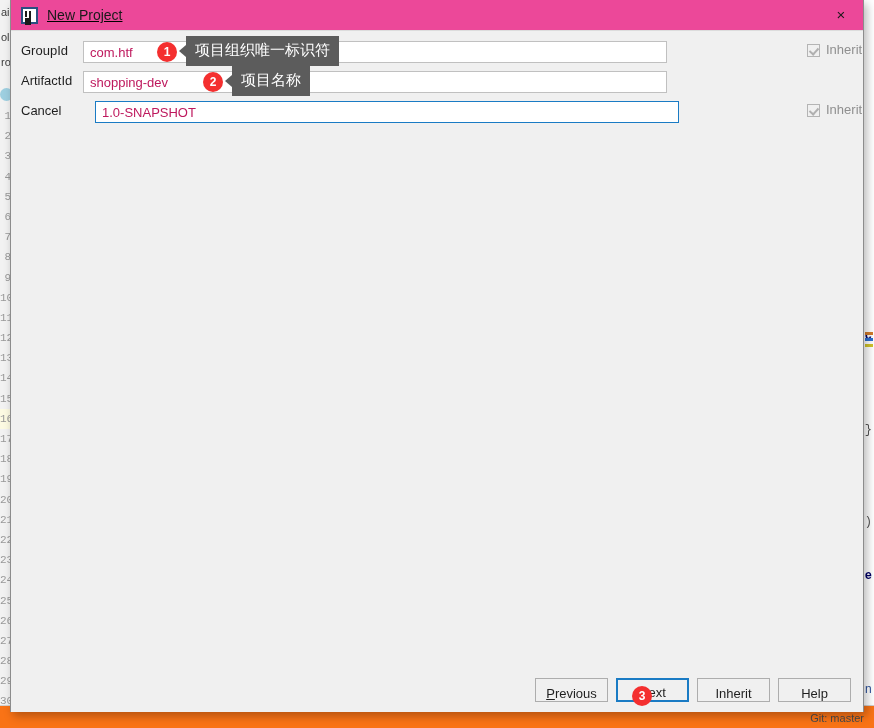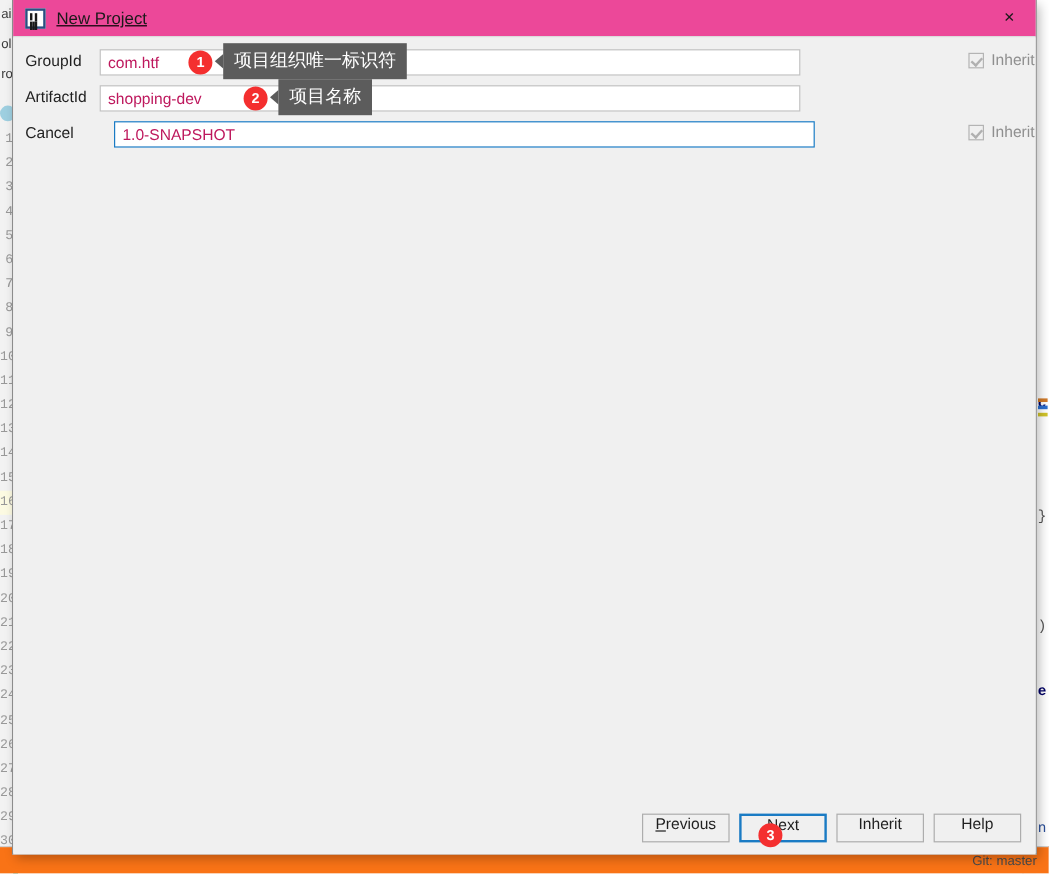--- a/index.html
+++ b/index.html
@@ -286,21 +286,21 @@
   .btn {
     width: 73px;
     height: 24px;
     box-sizing: border-box;
     background: #f0f0f0;
     border: 1px solid #adadad;
     font-family: "Liberation Sans", sans-serif;
     font-size: 13px;
     color: #1f1f1f;
     display: flex;
-    align-items: flex-start;
+    align-items: flex-end;
     justify-content: center;
     cursor: default;
   }
   .btn.focused {
     border: 2px solid #1a7bc4;
     background: #f0f0f0;
   }
   .mn { text-decoration: underline; }
 </style>
 </head>

